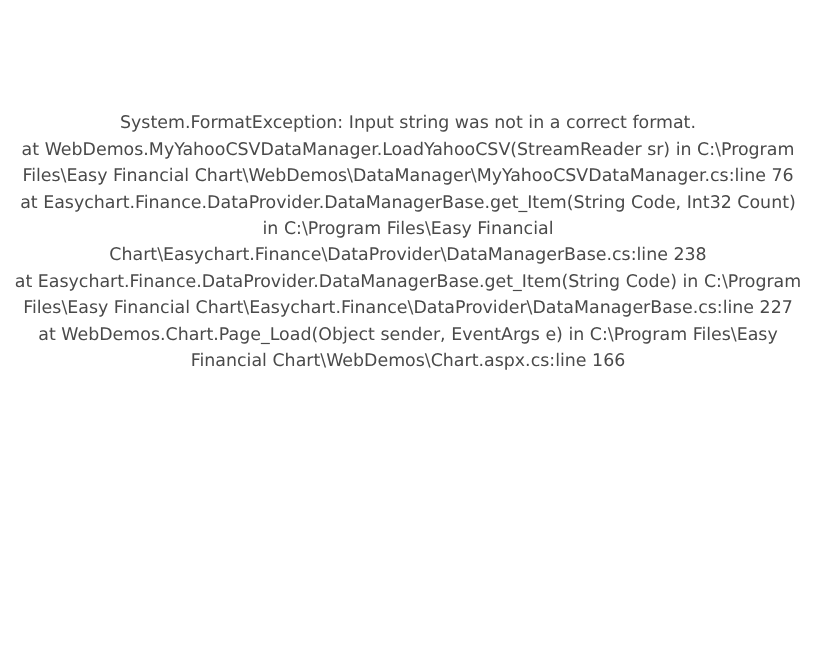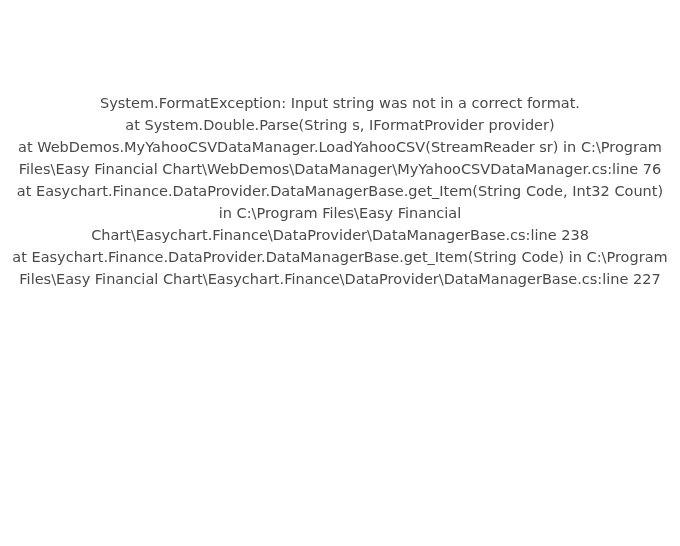--- a/index.html
+++ b/index.html
@@ -36,18 +36,18 @@
     display: block;
     white-space: normal;
   }
 </style>
 </head>
 <body>
 
 <div class="page">
   <div class="error-block">
     <span class="error-line">System.FormatException: Input string was not in a correct format.</span>
-    <span class="error-line">at System.Double.Parse(String s, IFormatProvider provider)</span>
     <span class="error-line">at WebDemos.MyYahooCSVDataManager.LoadYahooCSV(StreamReader sr) in C:\Program Files\Easy Financial Chart\WebDemos\DataManager\MyYahooCSVDataManager.cs:line 76</span>
     <span class="error-line">at Easychart.Finance.DataProvider.DataManagerBase.get_Item(String Code, Int32 Count) in C:\Program Files\Easy Financial Chart\Easychart.Finance\DataProvider\DataManagerBase.cs:line 238</span>
     <span class="error-line">at Easychart.Finance.DataProvider.DataManagerBase.get_Item(String Code) in C:\Program Files\Easy Financial Chart\Easychart.Finance\DataProvider\DataManagerBase.cs:line 227</span>
+    <span class="error-line">at WebDemos.Chart.Page_Load(Object sender, EventArgs e) in C:\Program Files\Easy Financial Chart\WebDemos\Chart.aspx.cs:line 166</span>
   </div>
 </div>
 
 </body></html>

